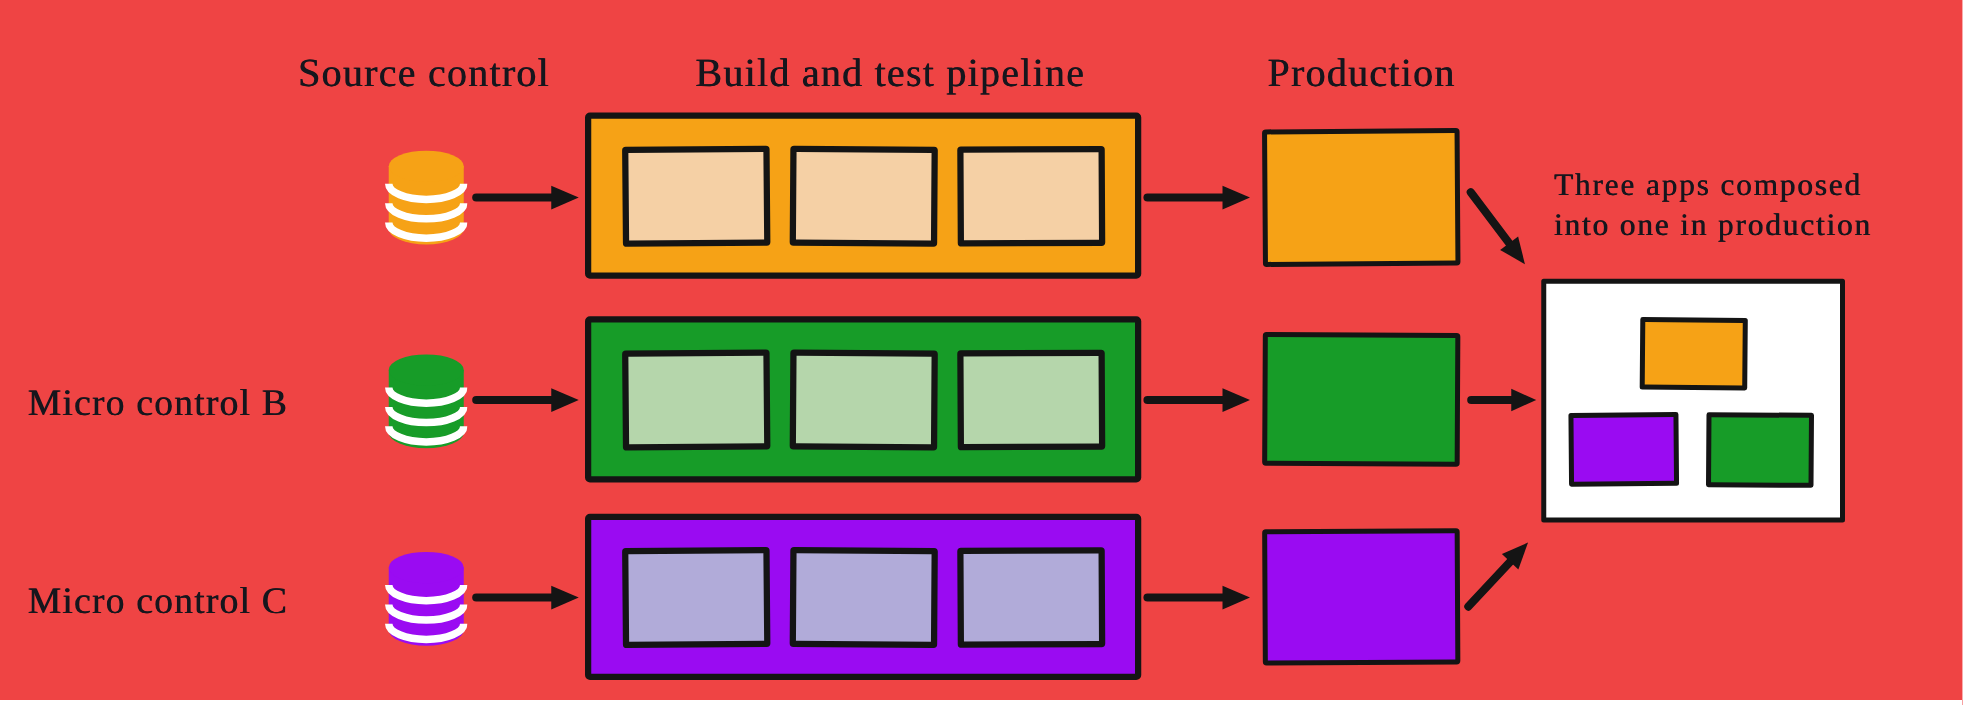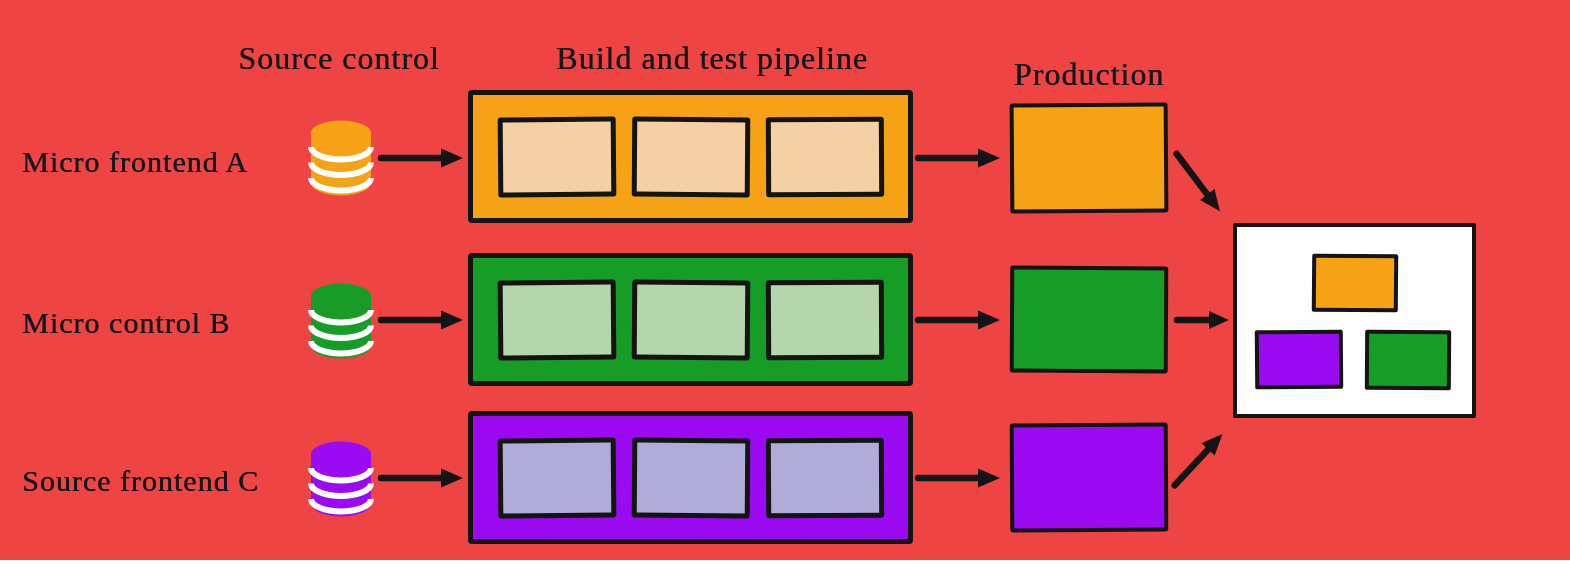--- a/index.html
+++ b/index.html
@@ -12,21 +12,21 @@
     overflow:hidden;
   }
   .hdr{
     position:absolute;top:40px;
     transform:translateX(-50%);
     font-size:32px;letter-spacing:1px;white-space:nowrap;
     text-shadow:0.5px 0 currentColor;
   }
   #hdr-source{left:339px;}
   #hdr-build{left:712px;}
-  #hdr-prod{left:1089px;margin-top:16px;}
+  #hdr-prod{left:1089px;}
 
   .row-label{
     position:absolute;left:22px;
     font-size:30px;line-height:34px;letter-spacing:1px;white-space:nowrap;
     text-shadow:0.5px 0 currentColor;
   }
   #label-a{top:145px;}
   #label-b{top:306px;}
   #label-c{top:464px;}
 
@@ -93,23 +93,22 @@
 </style>
 </head>
 <body>
 
 <div class="canvas">
 
   <div class="hdr" id="hdr-source">Source control</div>
   <div class="hdr" id="hdr-build">Build and test pipeline</div>
   <div class="hdr" id="hdr-prod">Production</div>
 
-  <div class="row-label" id="label-a">Micro frontend A</div>
   <div class="row-label" id="label-b">Micro control B</div>
-  <div class="row-label" id="label-c">Source frontend C</div>
+  <div class="row-label" id="label-c">Micro control C</div>
 
   <svg class="db" id="db-a" viewBox="0 0 64 76">
     <path d="M2 13 V63 a30 12.5 0 0 0 60 0 V13" fill="currentColor"></path>
     <ellipse cx="32" cy="13" rx="30" ry="12.5" fill="currentColor"></ellipse>
     <path d="M2 27 a30 12.5 0 0 0 60 0" stroke="#fff" stroke-width="6" fill="none"></path>
     <path d="M2 42.5 a30 12.5 0 0 0 60 0" stroke="#fff" stroke-width="6" fill="none"></path>
     <path d="M2 58 a30 12.5 0 0 0 60 0" stroke="#fff" stroke-width="6" fill="none"></path>
   </svg>
   <svg class="db" id="db-b" viewBox="0 0 64 76">
     <path d="M2 13 V63 a30 12.5 0 0 0 60 0 V13" fill="currentColor"></path>
@@ -178,20 +177,24 @@
   </svg>
   <svg class="arrow" id="arr-compose-b" width="54" height="22" viewBox="0 0 54 22">
     <line x1="1" y1="11" x2="35" y2="11"></line>
       <polygon points="33,2 53,11 33,20"></polygon>
   </svg>
   <svg class="arrow" id="arr-diag-up" width="72" height="22" viewBox="0 0 72 22">
     <line x1="1" y1="11" x2="52" y2="11"></line>
       <polygon points="50,2 71,11 50,20"></polygon>
   </svg>
 
+  <div class="note">
+    <div>Three apps composed</div>
+    <div>into one in production</div>
+  </div>
 
   <div class="composed">
     <div class="comp-app" id="comp-orange"></div>
     <div class="comp-app" id="comp-purple"></div>
     <div class="comp-app" id="comp-green"></div>
   </div>
 
 </div>
 
 </body></html>

